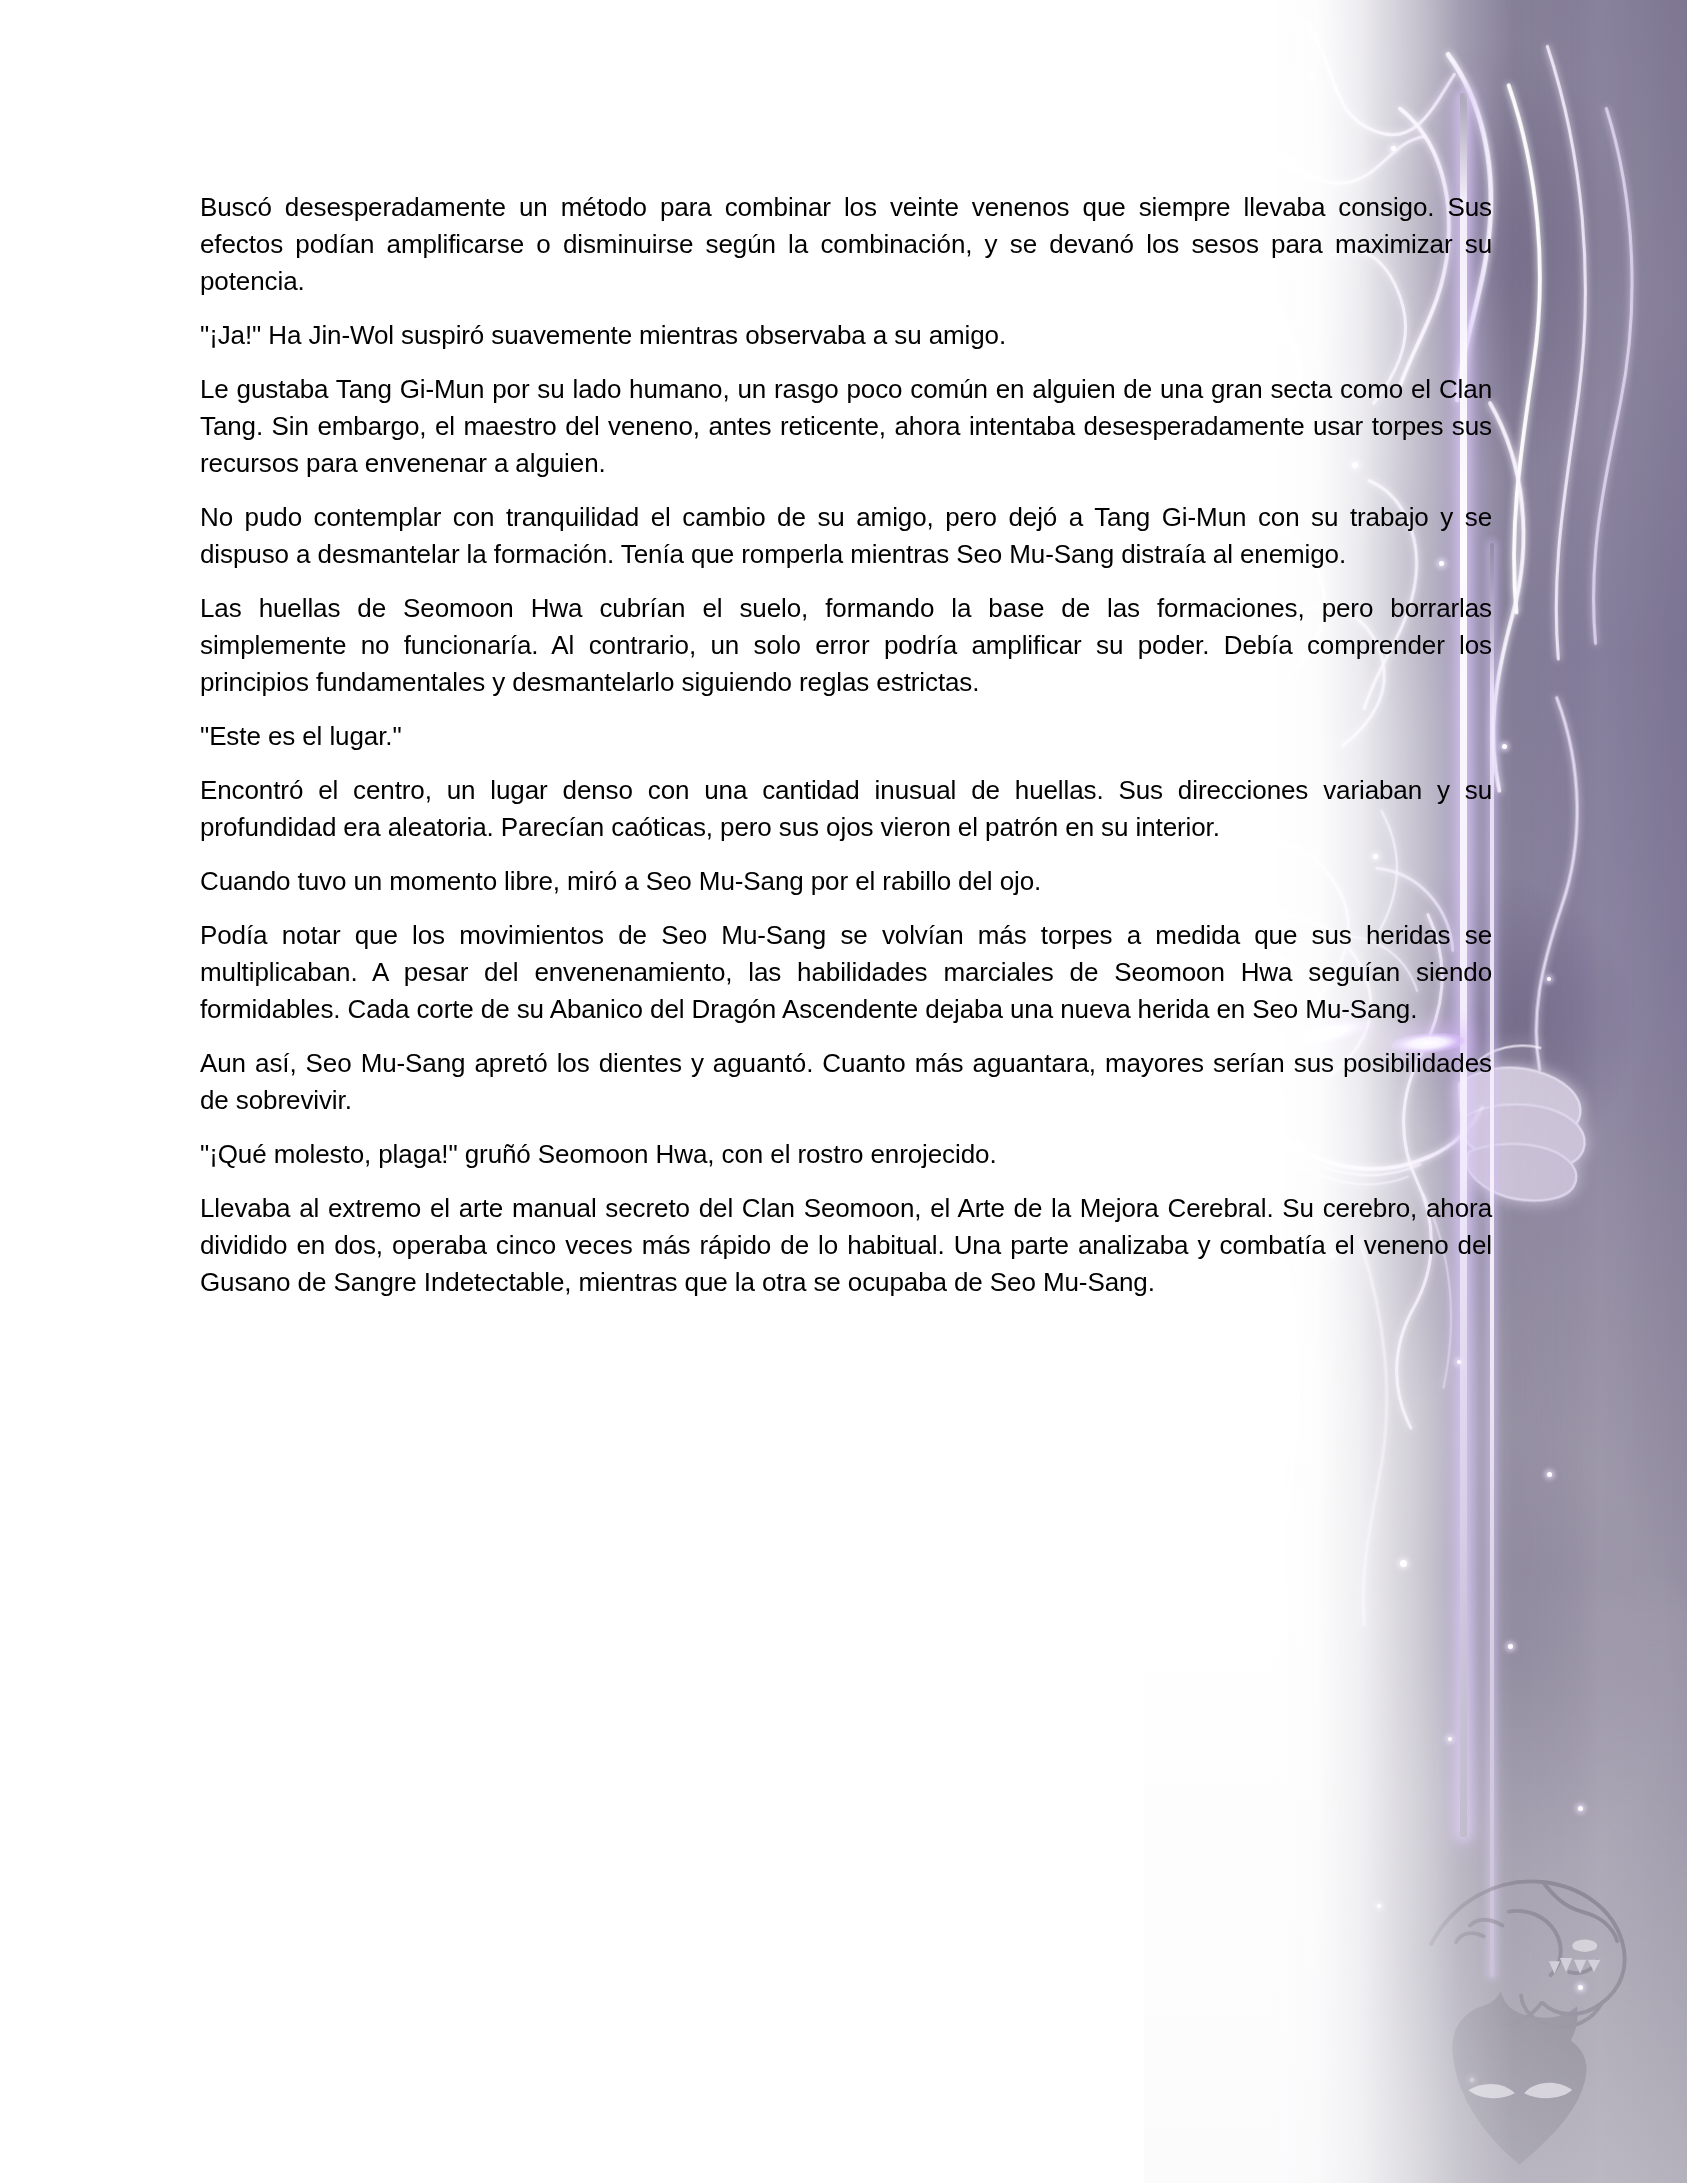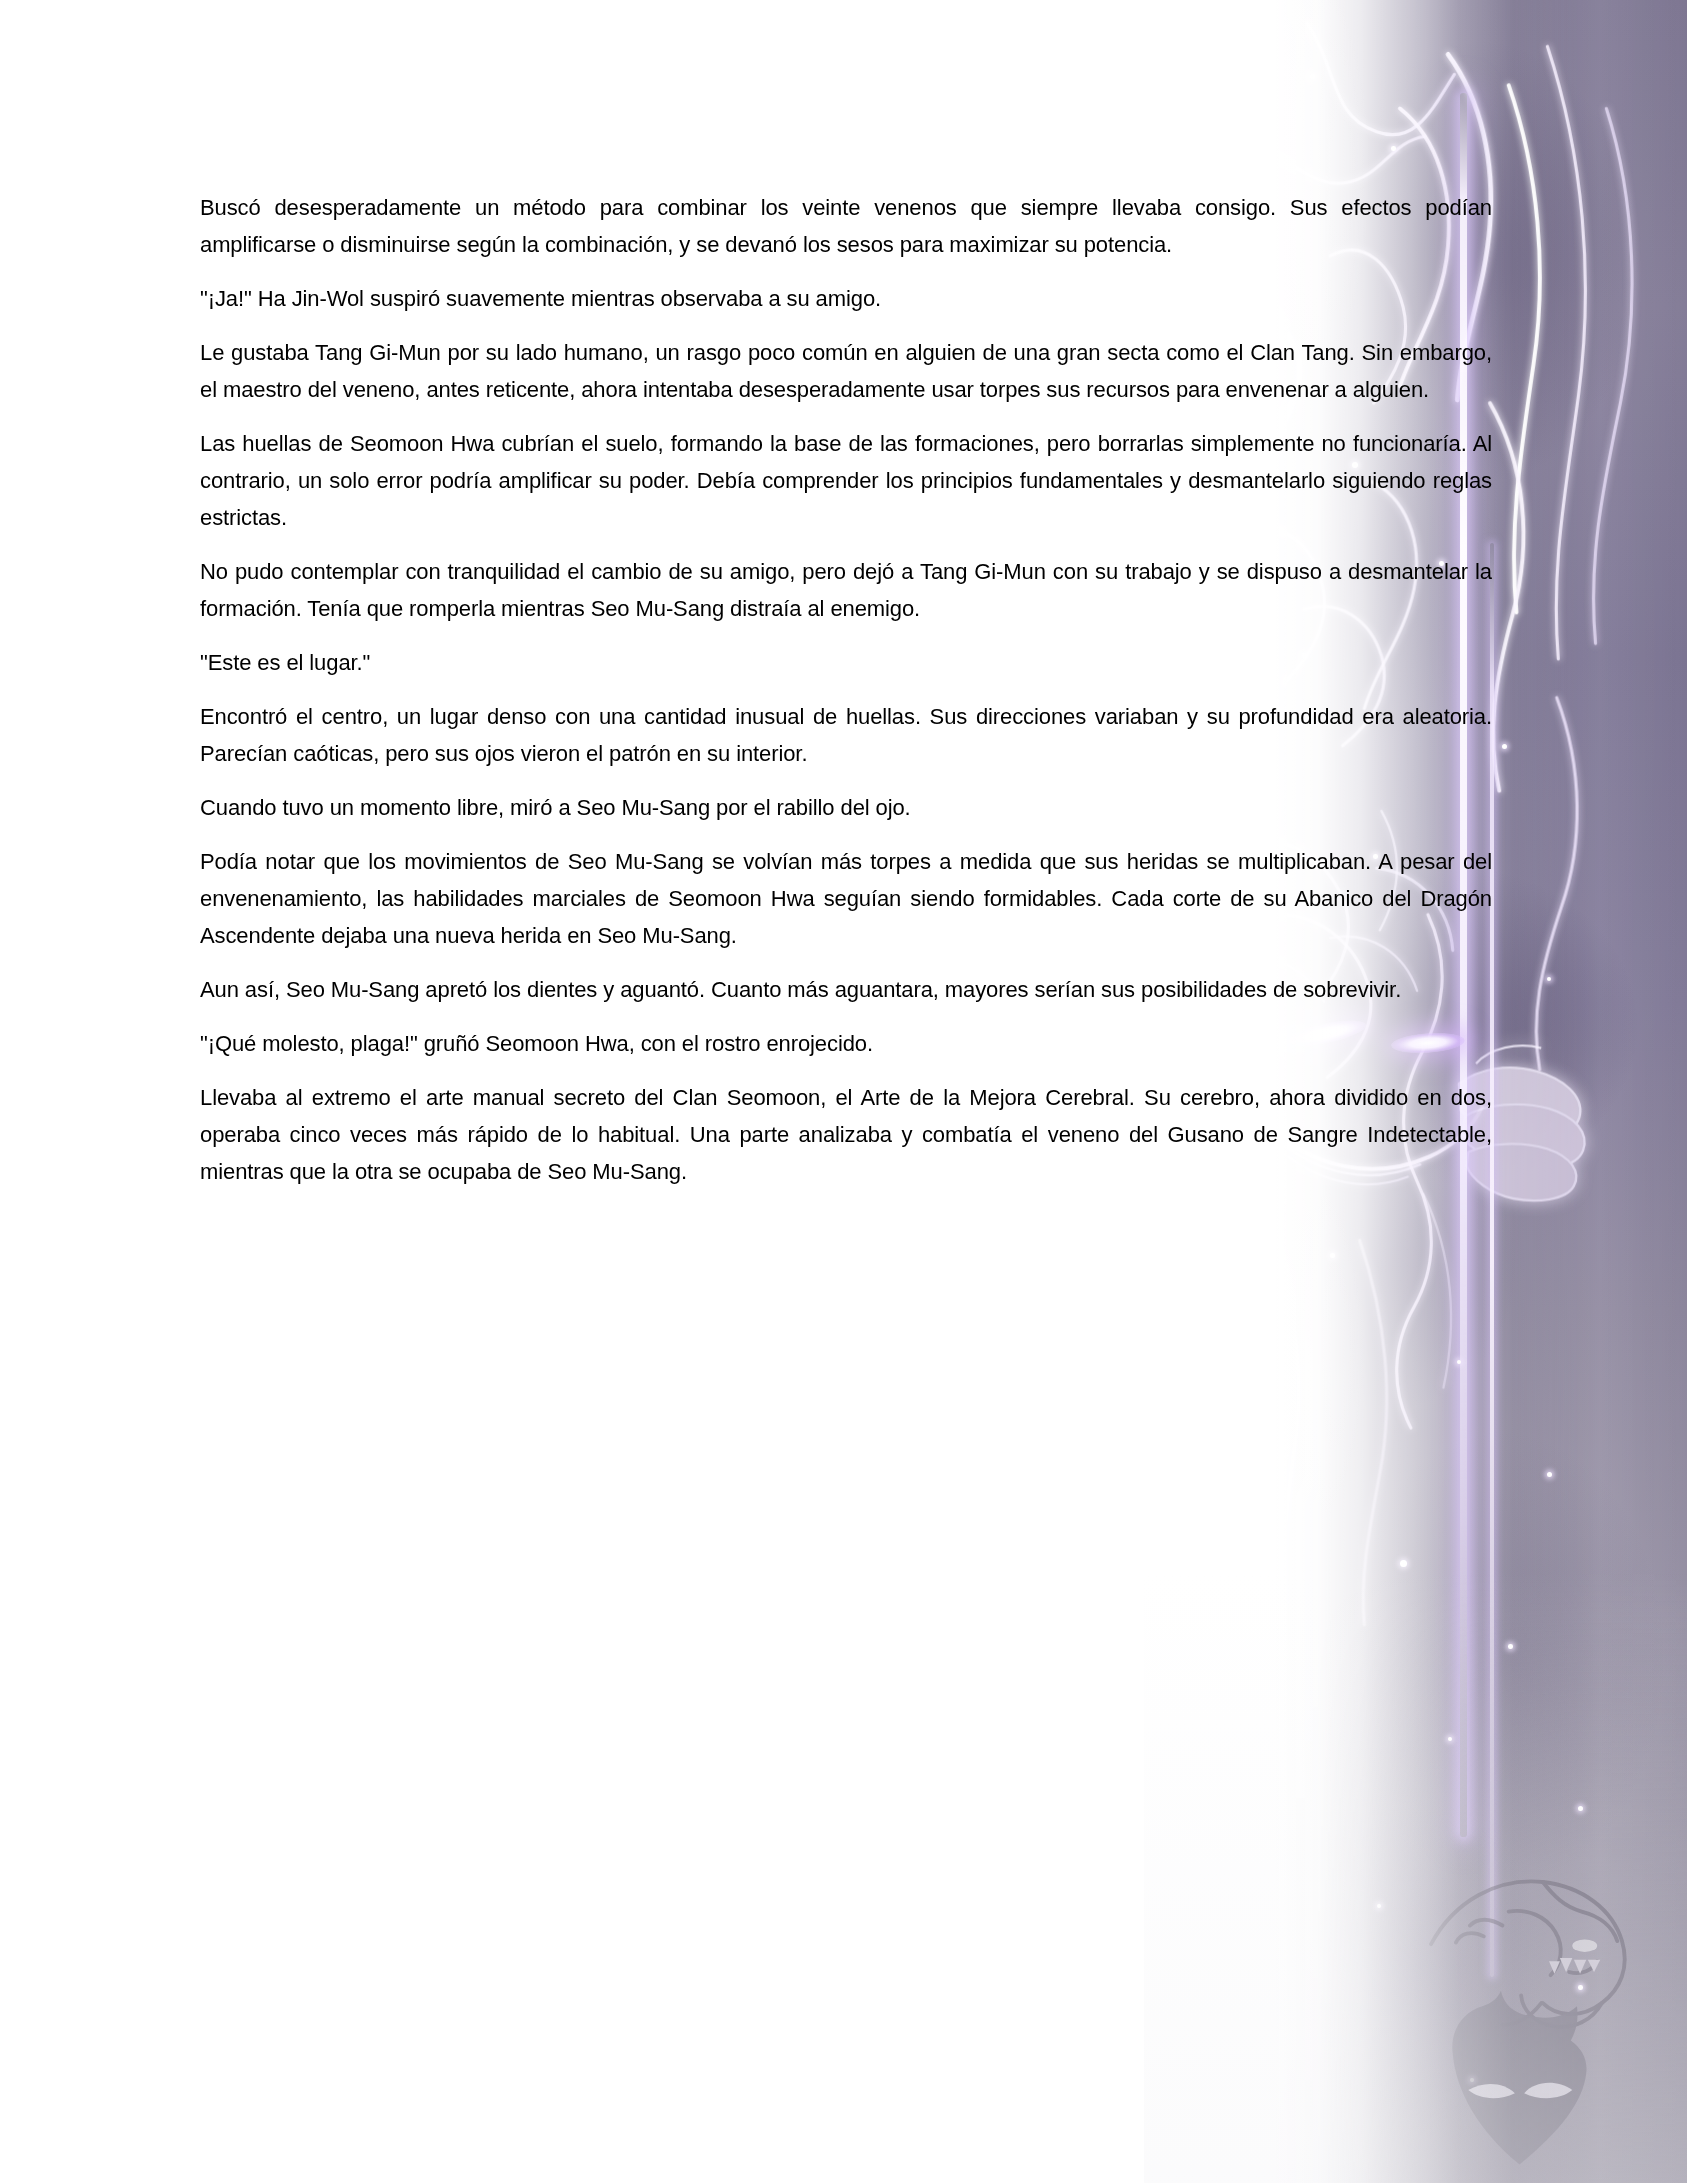--- a/index.html
+++ b/index.html
@@ -174,21 +174,21 @@
   }
 
   
 
   #text-column {
     position: absolute;
     left: 200px;
     top: 189px;
     width: 1292px;
     color: #000000;
-    font-size: 22px;
+    font-size: 26px;
     line-height: 37px;
     letter-spacing: -0.1px;
   }
 
   .para {
     margin: 0 0 17px 0;
     text-align: justify;
     text-justify: inter-word;
     -webkit-hyphens: none;
     hyphens: none;
@@ -333,22 +333,22 @@
     </svg>
 
     <div class="art-fade"></div>
     <div class="art-bloom"></div>
   </div>
 
   <div id="text-column">
     <p class="para">Buscó desesperadamente un método para combinar los veinte venenos que siempre llevaba consigo. Sus efectos podían amplificarse o disminuirse según la combinación, y se devanó los sesos para maximizar su potencia.</p>
     <p class="para">"¡Ja!" Ha Jin-Wol suspiró suavemente mientras observaba a su amigo.</p>
     <p class="para">Le gustaba Tang Gi-Mun por su lado humano, un rasgo poco común en alguien de una gran secta como el Clan Tang. Sin embargo, el maestro del veneno, antes reticente, ahora intentaba desesperadamente usar torpes sus recursos para envenenar a alguien.</p>
+    <p class="para">No pudo contemplar con tranquilidad el cambio de su amigo, pero dejó a Tang Gi-Mun con su trabajo y se dispuso a desmantelar la formación. Tenía que romperla mientras Seo Mu-Sang distraía al enemigo.</p>
     <p class="para">Las huellas de Seomoon Hwa cubrían el suelo, formando la base de las formaciones, pero borrarlas simplemente no funcionaría. Al contrario, un solo error podría amplificar su poder. Debía comprender los principios fundamentales y desmantelarlo siguiendo reglas estrictas.</p>
-    <p class="para">No pudo contemplar con tranquilidad el cambio de su amigo, pero dejó a Tang Gi-Mun con su trabajo y se dispuso a desmantelar la formación. Tenía que romperla mientras Seo Mu-Sang distraía al enemigo.</p>
     <p class="para">"Este es el lugar."</p>
     <p class="para">Encontró el centro, un lugar denso con una cantidad inusual de huellas. Sus direcciones variaban y su profundidad era aleatoria. Parecían caóticas, pero sus ojos vieron el patrón en su interior.</p>
     <p class="para">Cuando tuvo un momento libre, miró a Seo Mu-Sang por el rabillo del ojo.</p>
     <p class="para">Podía notar que los movimientos de Seo Mu-Sang se volvían más torpes a medida que sus heridas se multiplicaban. A pesar del envenenamiento, las habilidades marciales de Seomoon Hwa seguían siendo formidables. Cada corte de su Abanico del Dragón Ascendente dejaba una nueva herida en Seo Mu-Sang.</p>
     <p class="para">Aun así, Seo Mu-Sang apretó los dientes y aguantó. Cuanto más aguantara, mayores serían sus posibilidades de sobrevivir.</p>
     <p class="para">"¡Qué molesto, plaga!" gruñó Seomoon Hwa, con el rostro enrojecido.</p>
     <p class="para">Llevaba al extremo el arte manual secreto del Clan Seomoon, el Arte de la Mejora Cerebral. Su cerebro, ahora dividido en dos, operaba cinco veces más rápido de lo habitual. Una parte analizaba y combatía el veneno del Gusano de Sangre Indetectable, mientras que la otra se ocupaba de Seo Mu-Sang.</p>
   </div>
 
 </div>

